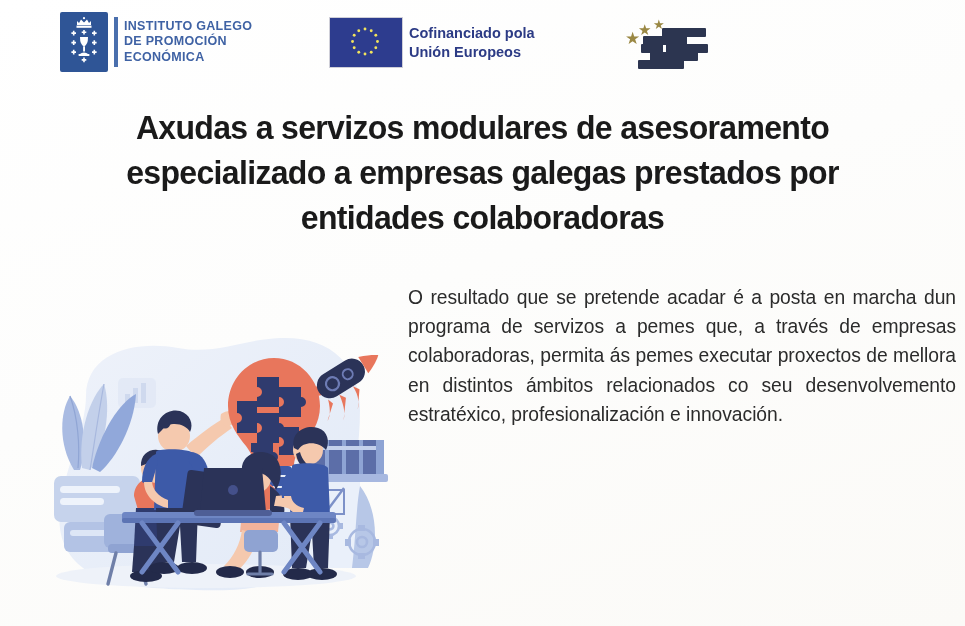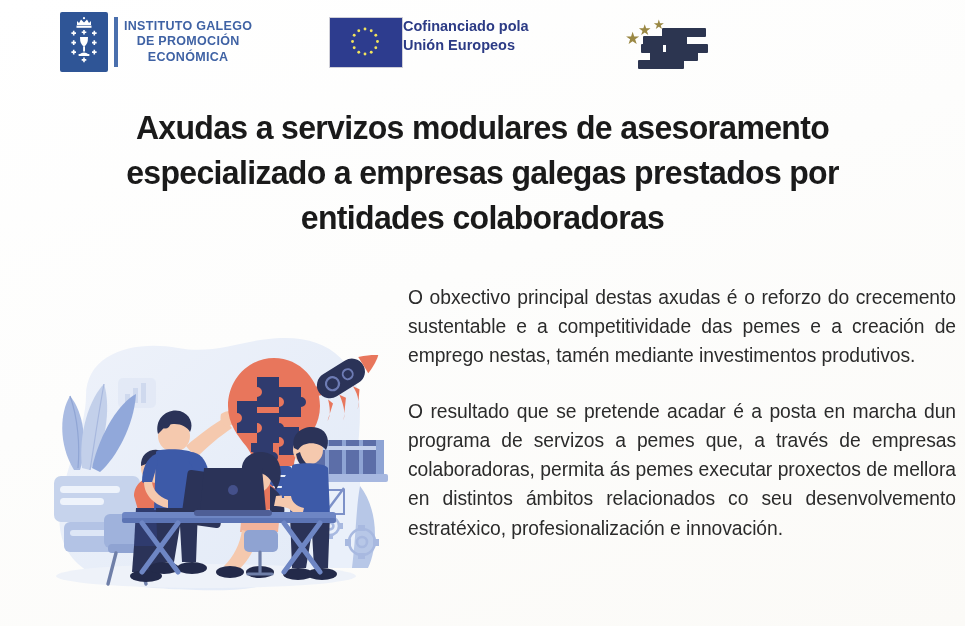--- a/index.html
+++ b/index.html
@@ -26,21 +26,20 @@
     height: 88px;
   }
 
   
   .igape {
     position: absolute;
     left: 60px; top: 12px;
     display: flex;
     align-items: center;
     gap: 6px;
-    text-align: center;
   }
   .xunta-shield {
     width: 44px; height: 56px;
     background: #2f5596;
     border: 2px solid #2f5596;
     border-radius: 2px;
     position: relative;
   }
   .igape-divider {
     width: 4px; height: 50px;
@@ -52,21 +51,22 @@
     font-weight: bold;
     line-height: 1.22;
     letter-spacing: 0.3px;
   }
 
   
   .eu-block {
     position: absolute;
     left: 329px; top: 17px;
     display: flex;
-    gap: 0;
+    align-items: center;
+    gap: 6px;
   }
   .eu-flag {
     width: 72px; height: 49px;
     background: #2d3c8e;
     border: 1px solid #cfcfd8;
     position: relative;
   }
   .eu-text {
     color: #2c3b85;
     font-size: 14.5px;
@@ -224,21 +224,20 @@
     </div>
   </div>
 
   <div class="title">
     <div>Axudas a servizos modulares de asesoramento</div>
     <div>especializado a empresas galegas prestados por</div>
     <div>entidades colaboradoras</div>
   </div>
 
   <div class="body-col">
-    <p class="para">O obxectivo principal destas axudas é o reforzo do crecemento sustentable e a competitividade das pemes e a creación de emprego nestas, tamén mediante investimentos produtivos.</p>
     <p class="para">O resultado que se pretende acadar é a posta en marcha dun programa de servizos a pemes que, a través de empresas colaboradoras, permita ás pemes executar proxectos de mellora en distintos ámbitos relacionados co seu desenvolvemento estratéxico, profesionalización e innovación.</p>
   </div>
 
   <div class="illo">
     <svg viewBox="0 0 392 320" aria-hidden="true">
       <defs>
         <linearGradient id="blobg" x1="0" y1="0" x2="1" y2="1">
           <stop offset="0%" stop-color="#eef2fa"></stop>
           <stop offset="100%" stop-color="#e2eaf7"></stop>
         </linearGradient>

